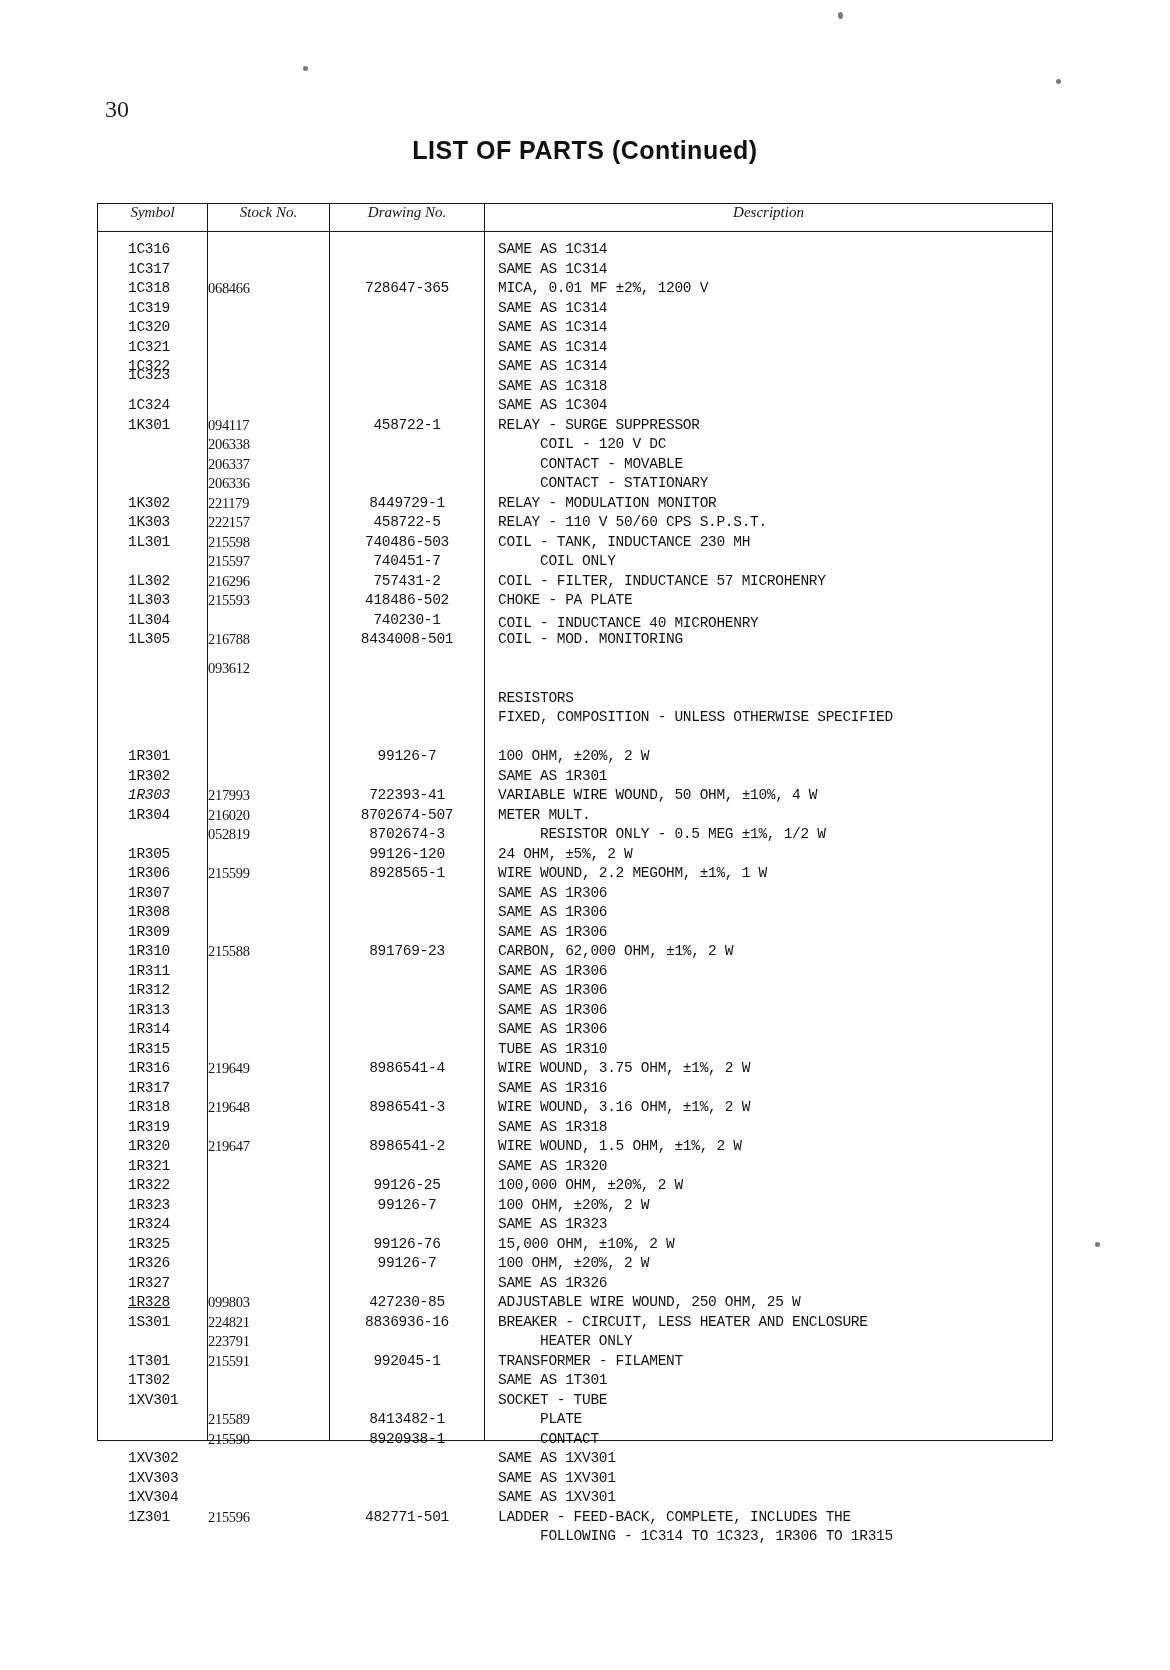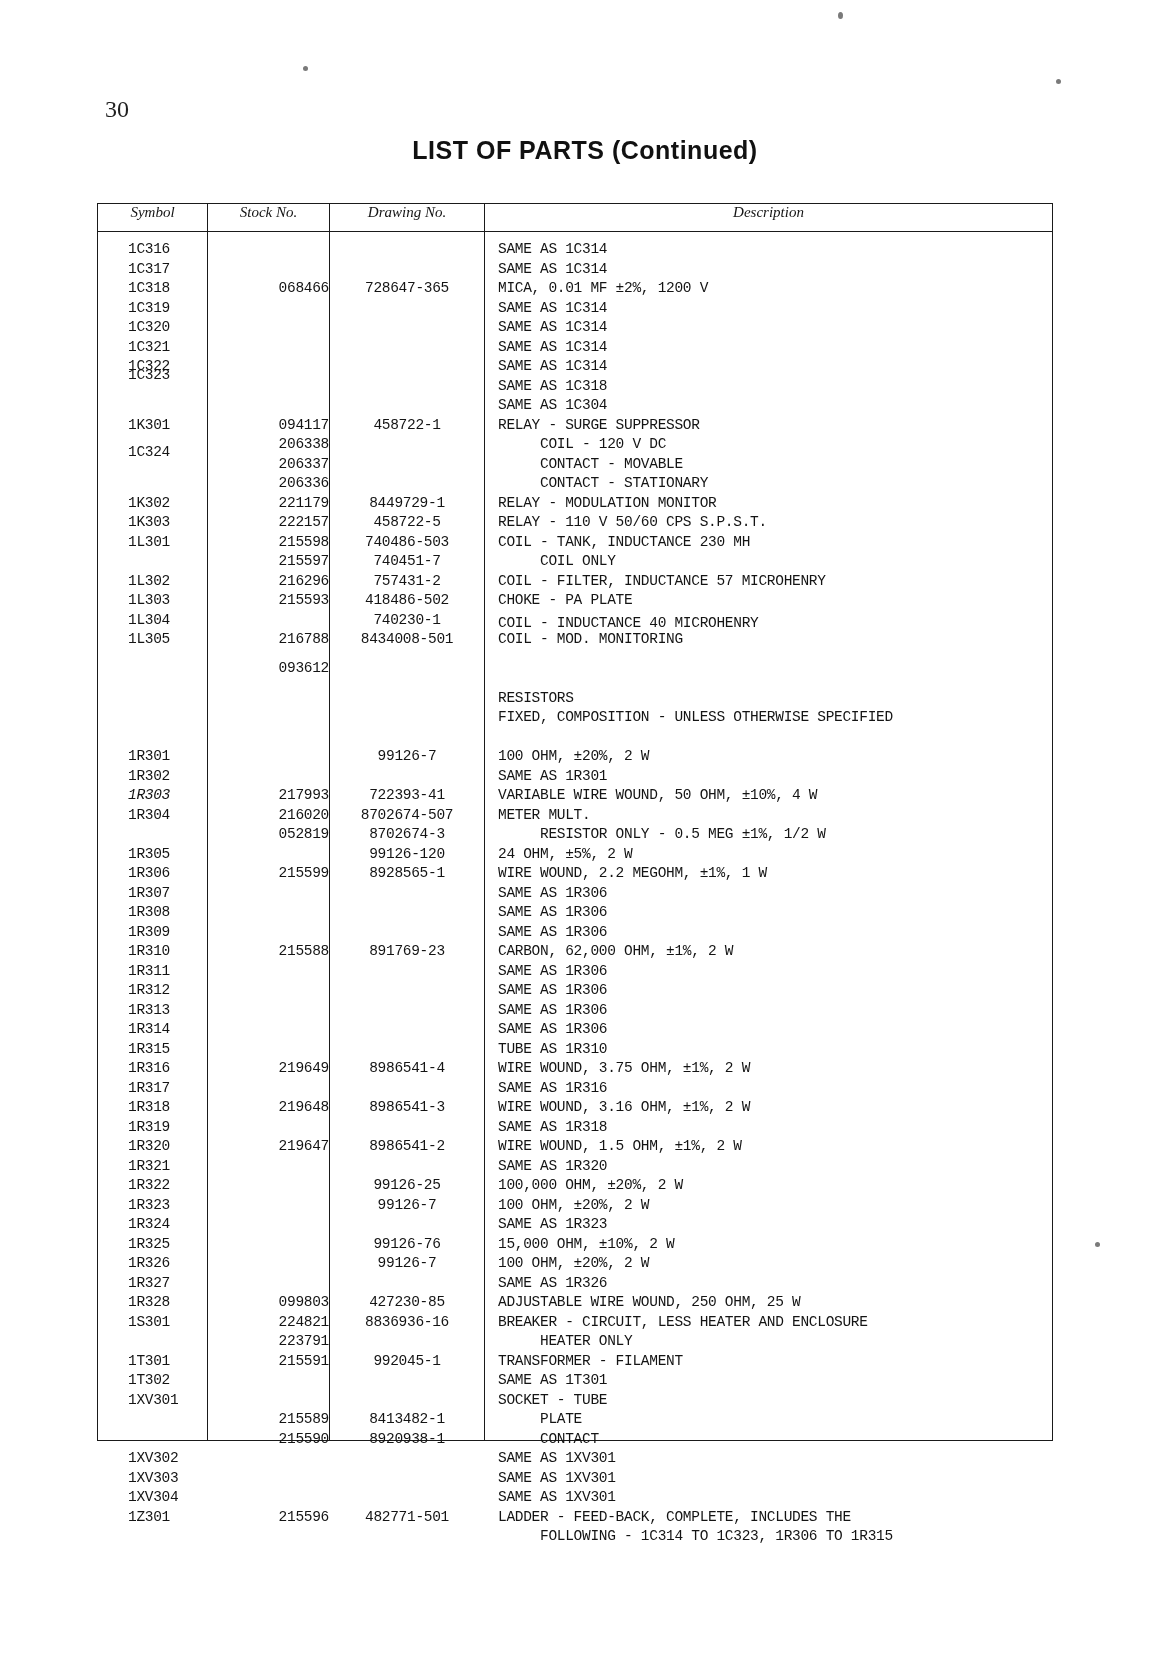--- a/index.html
+++ b/index.html
@@ -82,21 +82,21 @@
     right: 0;
     height: 19.5px;
     line-height: 19.5px;
     font-family: "Liberation Mono", monospace;
     font-size: 14.5px;
     letter-spacing: -0.3px;
     white-space: pre;
     color: #141414;
   }
   .c-symbol .rowline { text-align: left;  padding-left: 30px; }
-  .c-stock  .rowline { text-align: right; }
+  .c-stock  .rowline { text-align: left; font-family: Liberation Serif, serif; }
   .c-draw   .rowline { text-align: center; }
   .c-desc   .rowline { text-align: left;  padding-left: 13px; }
 </style>
 </head>
 <body>
 
 <div class="page">
 
   <div class="page-number">30</div>
   <div class="title">LIST OF PARTS (Continued)</div>
@@ -126,21 +126,21 @@
         <td>
             <div class="cellwrap c-symbol" id="col-symbol">
               <div class="rowline" style="top: 8px;">1C316</div>
               <div class="rowline" style="top: 27.5px;">1C317</div>
               <div class="rowline" style="top: 47px;">1C318</div>
               <div class="rowline" style="top: 66.5px;">1C319</div>
               <div class="rowline" style="top: 86px;">1C320</div>
               <div class="rowline" style="top: 105.5px;">1C321</div>
               <div class="rowline" style="top: 125px;">1C322</div>
               <div class="rowline" style="top: 134px;">1C323</div>
-              <div class="rowline" style="top: 164px; margin-top: 47px;">1C324</div>
+              <div class="rowline" style="top: 164px;">1C324</div>
               <div class="rowline" style="top: 183.5px;">1K301</div>
               <div class="rowline" style="top: 261.5px;">1K302</div>
               <div class="rowline" style="top: 281px;">1K303</div>
               <div class="rowline" style="top: 300.5px;">1L301</div>
               <div class="rowline" style="top: 339.5px;">1L302</div>
               <div class="rowline" style="top: 359px;">1L303</div>
               <div class="rowline" style="top: 378.5px;">1L304</div>
               <div class="rowline" style="top: 398px;">1L305</div>
               <div class="rowline" style="top: 515px;">1R301</div>
               <div class="rowline" style="top: 534.5px;">1R302</div>
@@ -162,21 +162,21 @@
               <div class="rowline" style="top: 866px;">1R318</div>
               <div class="rowline" style="top: 885.5px;">1R319</div>
               <div class="rowline" style="top: 905px;">1R320</div>
               <div class="rowline" style="top: 924.5px;">1R321</div>
               <div class="rowline" style="top: 944px;">1R322</div>
               <div class="rowline" style="top: 963.5px;">1R323</div>
               <div class="rowline" style="top: 983px;">1R324</div>
               <div class="rowline" style="top: 1002.5px;">1R325</div>
               <div class="rowline" style="top: 1022px;">1R326</div>
               <div class="rowline" style="top: 1041.5px;">1R327</div>
-              <div class="rowline" style="top: 1061px;">1R328</div>
+              <div class="rowline" style="top: 1061px; text-decoration: underline;">1R328</div>
               <div class="rowline" style="top: 1080.5px;">1S301</div>
               <div class="rowline" style="top: 1119.5px;">1T301</div>
               <div class="rowline" style="top: 1139px;">1T302</div>
               <div class="rowline" style="top: 1158.5px;">1XV301</div>
               <div class="rowline" style="top: 1217px;">1XV302</div>
               <div class="rowline" style="top: 1236.5px;">1XV303</div>
               <div class="rowline" style="top: 1256px;">1XV304</div>
               <div class="rowline" style="top: 1275.5px;">1Z301</div>
             </div>
           </td>

